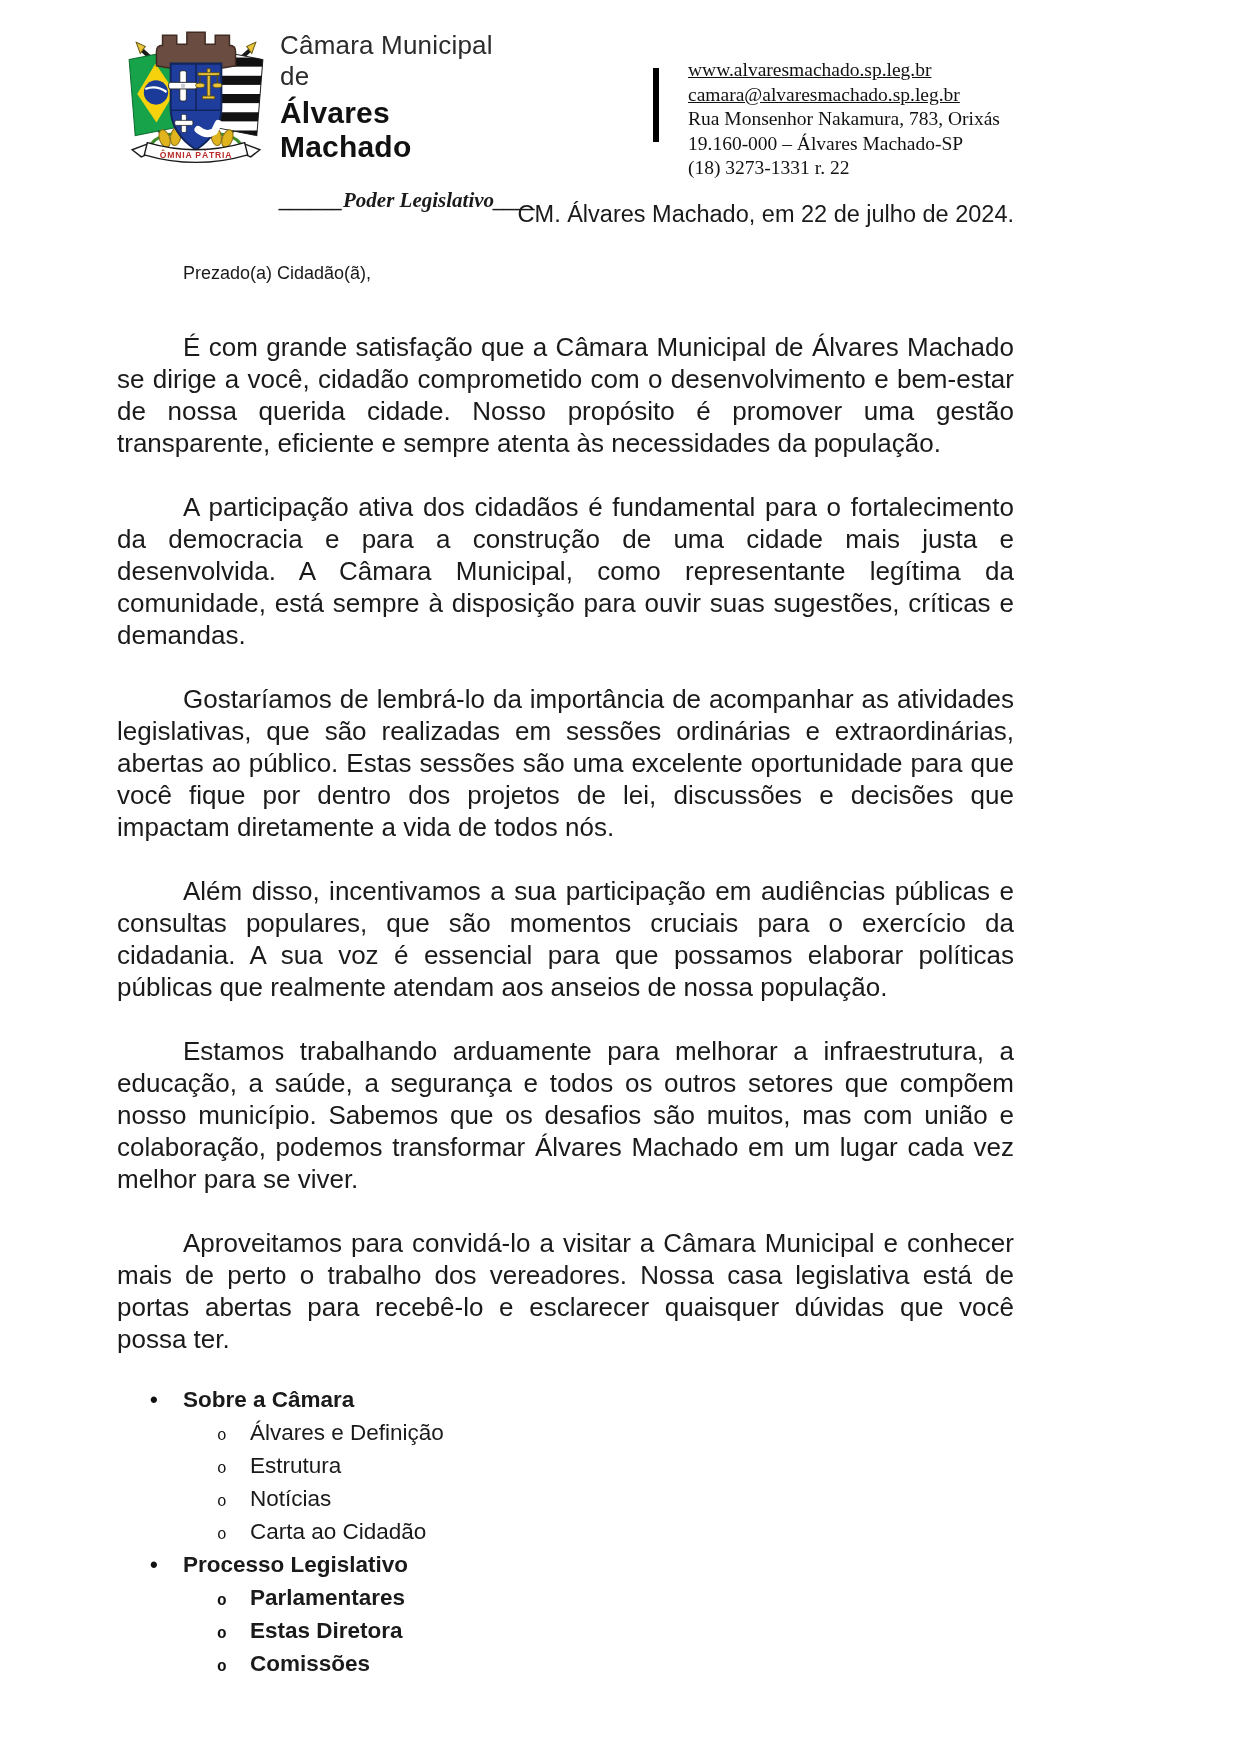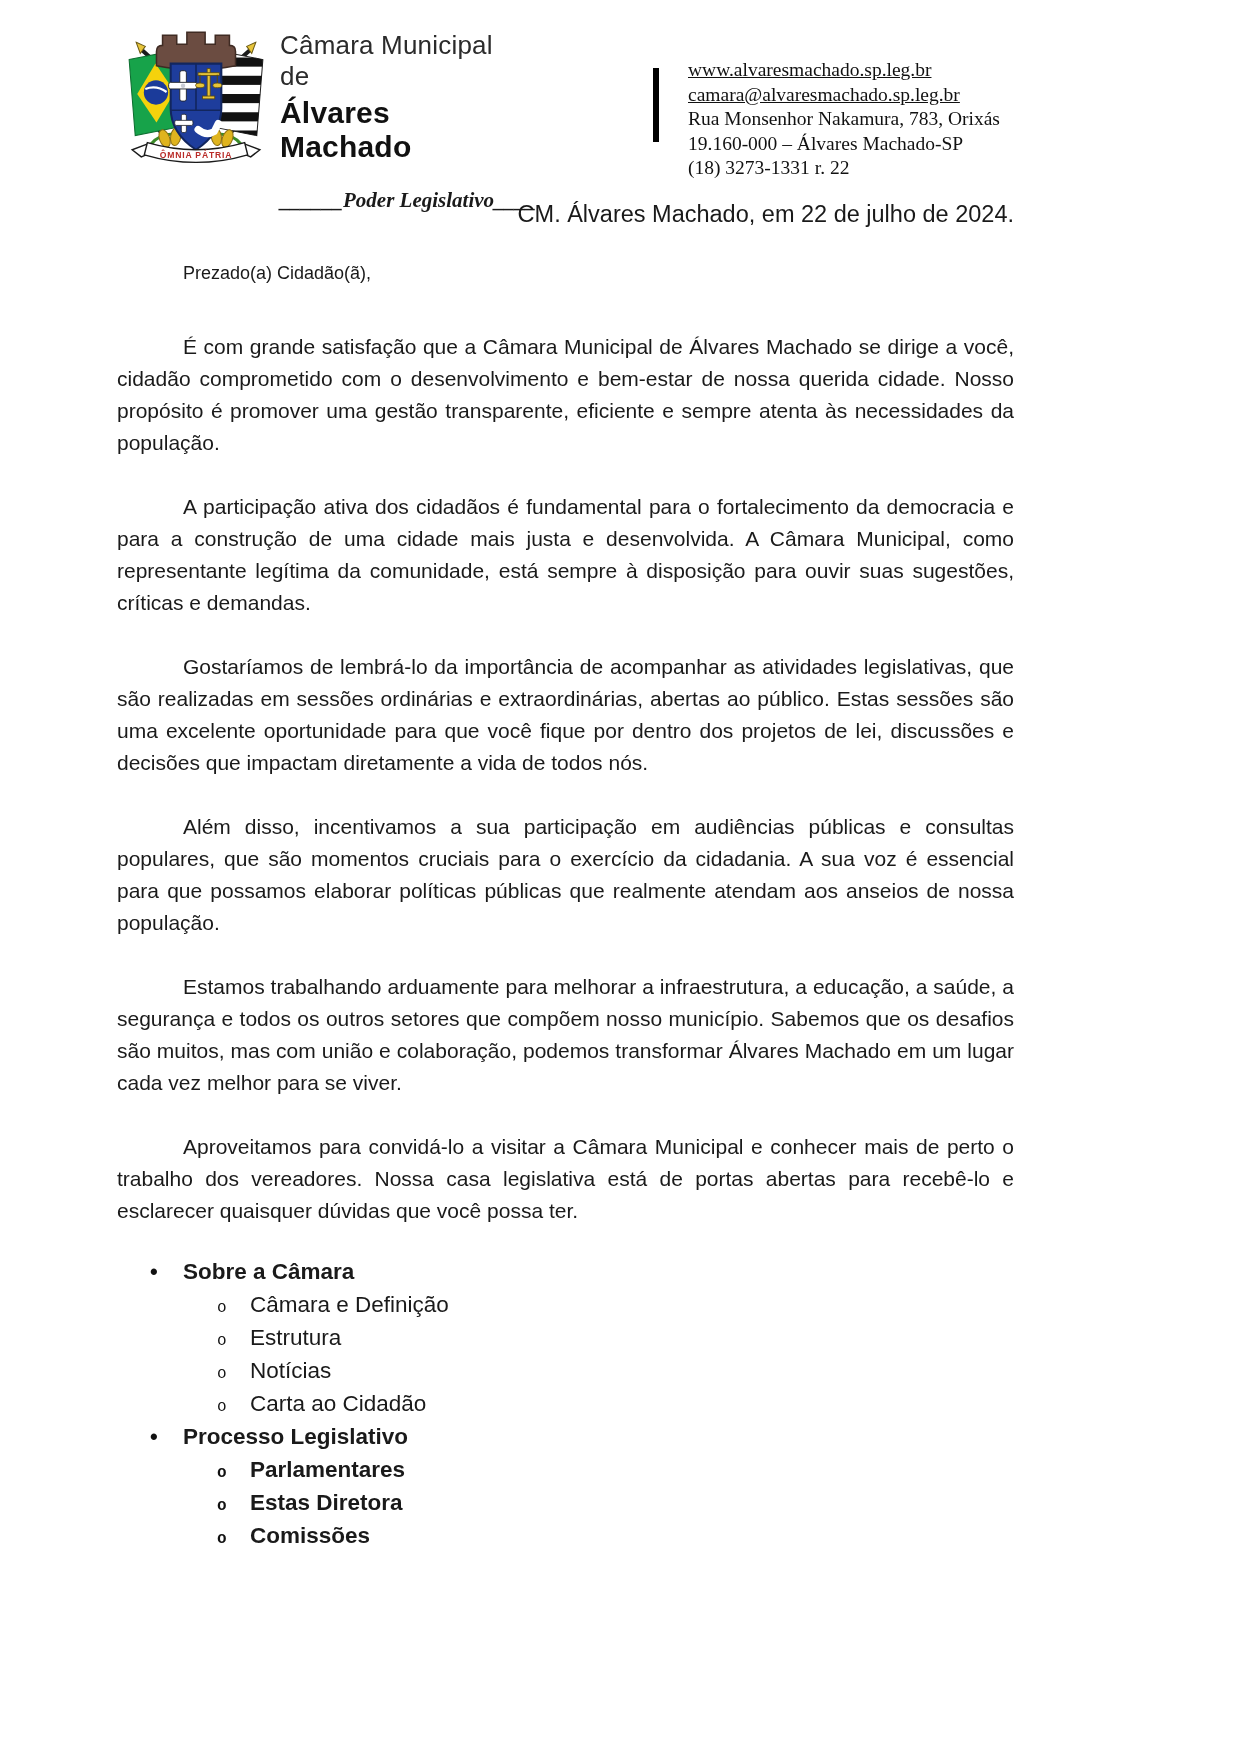--- a/index.html
+++ b/index.html
@@ -19,21 +19,21 @@
     font-size:21px;margin-top:24px;white-space:nowrap;}
   .vbar{position:absolute;left:653px;top:68px;width:6px;height:74px;background:#000;}
   .contact{position:absolute;left:688px;top:58px;font-family:"Liberation Serif",serif;
     font-size:19.5px;line-height:24.5px;color:#111;}
   .contact a{color:#111;text-decoration:underline;}
 
   
   .content{margin-left:117px;width:897px;}
   .dateline{margin-top:30px;text-align:right;font-size:23.5px;line-height:28px;}
   .salutation{margin-top:30px;margin-bottom:43px;text-indent:66px;font-size:18px;line-height:30px;}
-  p.para{margin:0 0 32px 0;font-size:21px;line-height:32px;text-align:justify;
+  p.para{margin:0 0 32px 0;font-size:26px;line-height:32px;text-align:justify;
     text-indent:66px;color:#1a1a1a;}
 
   
   .services{margin-top:18px;}
   .li{display:flex;align-items:baseline;height:33px;font-size:22.5px;}
   .li.l1{padding-left:33px;}
   .li.l2{padding-left:100px;}
   .li .marker{width:33px;flex:0 0 33px;color:#111;}
   .li.l1 .marker{font-size:22px;}
   .li.l2 .marker{font-family:"Liberation Mono",monospace;font-size:16px;}
@@ -158,21 +158,21 @@
         <p class="para">Aproveitamos para convidá-lo a visitar a Câmara Municipal e conhecer mais de perto o trabalho dos vereadores. Nossa casa legislativa está de portas abertas para recebê-lo e esclarecer quaisquer dúvidas que você possa ter.</p>
       </div>
 
     <div class="services" id="services">
         <div class="li l1 b">
           <span class="marker">•</span>
           <span>Sobre a Câmara</span>
         </div>
         <div class="li l2">
           <span class="marker">o</span>
-          <span>Câmara e Definição</span>
+          <span>Álvares e Definição</span>
         </div>
         <div class="li l2">
           <span class="marker">o</span>
           <span>Estrutura</span>
         </div>
         <div class="li l2">
           <span class="marker">o</span>
           <span>Notícias</span>
         </div>
         <div class="li l2">

